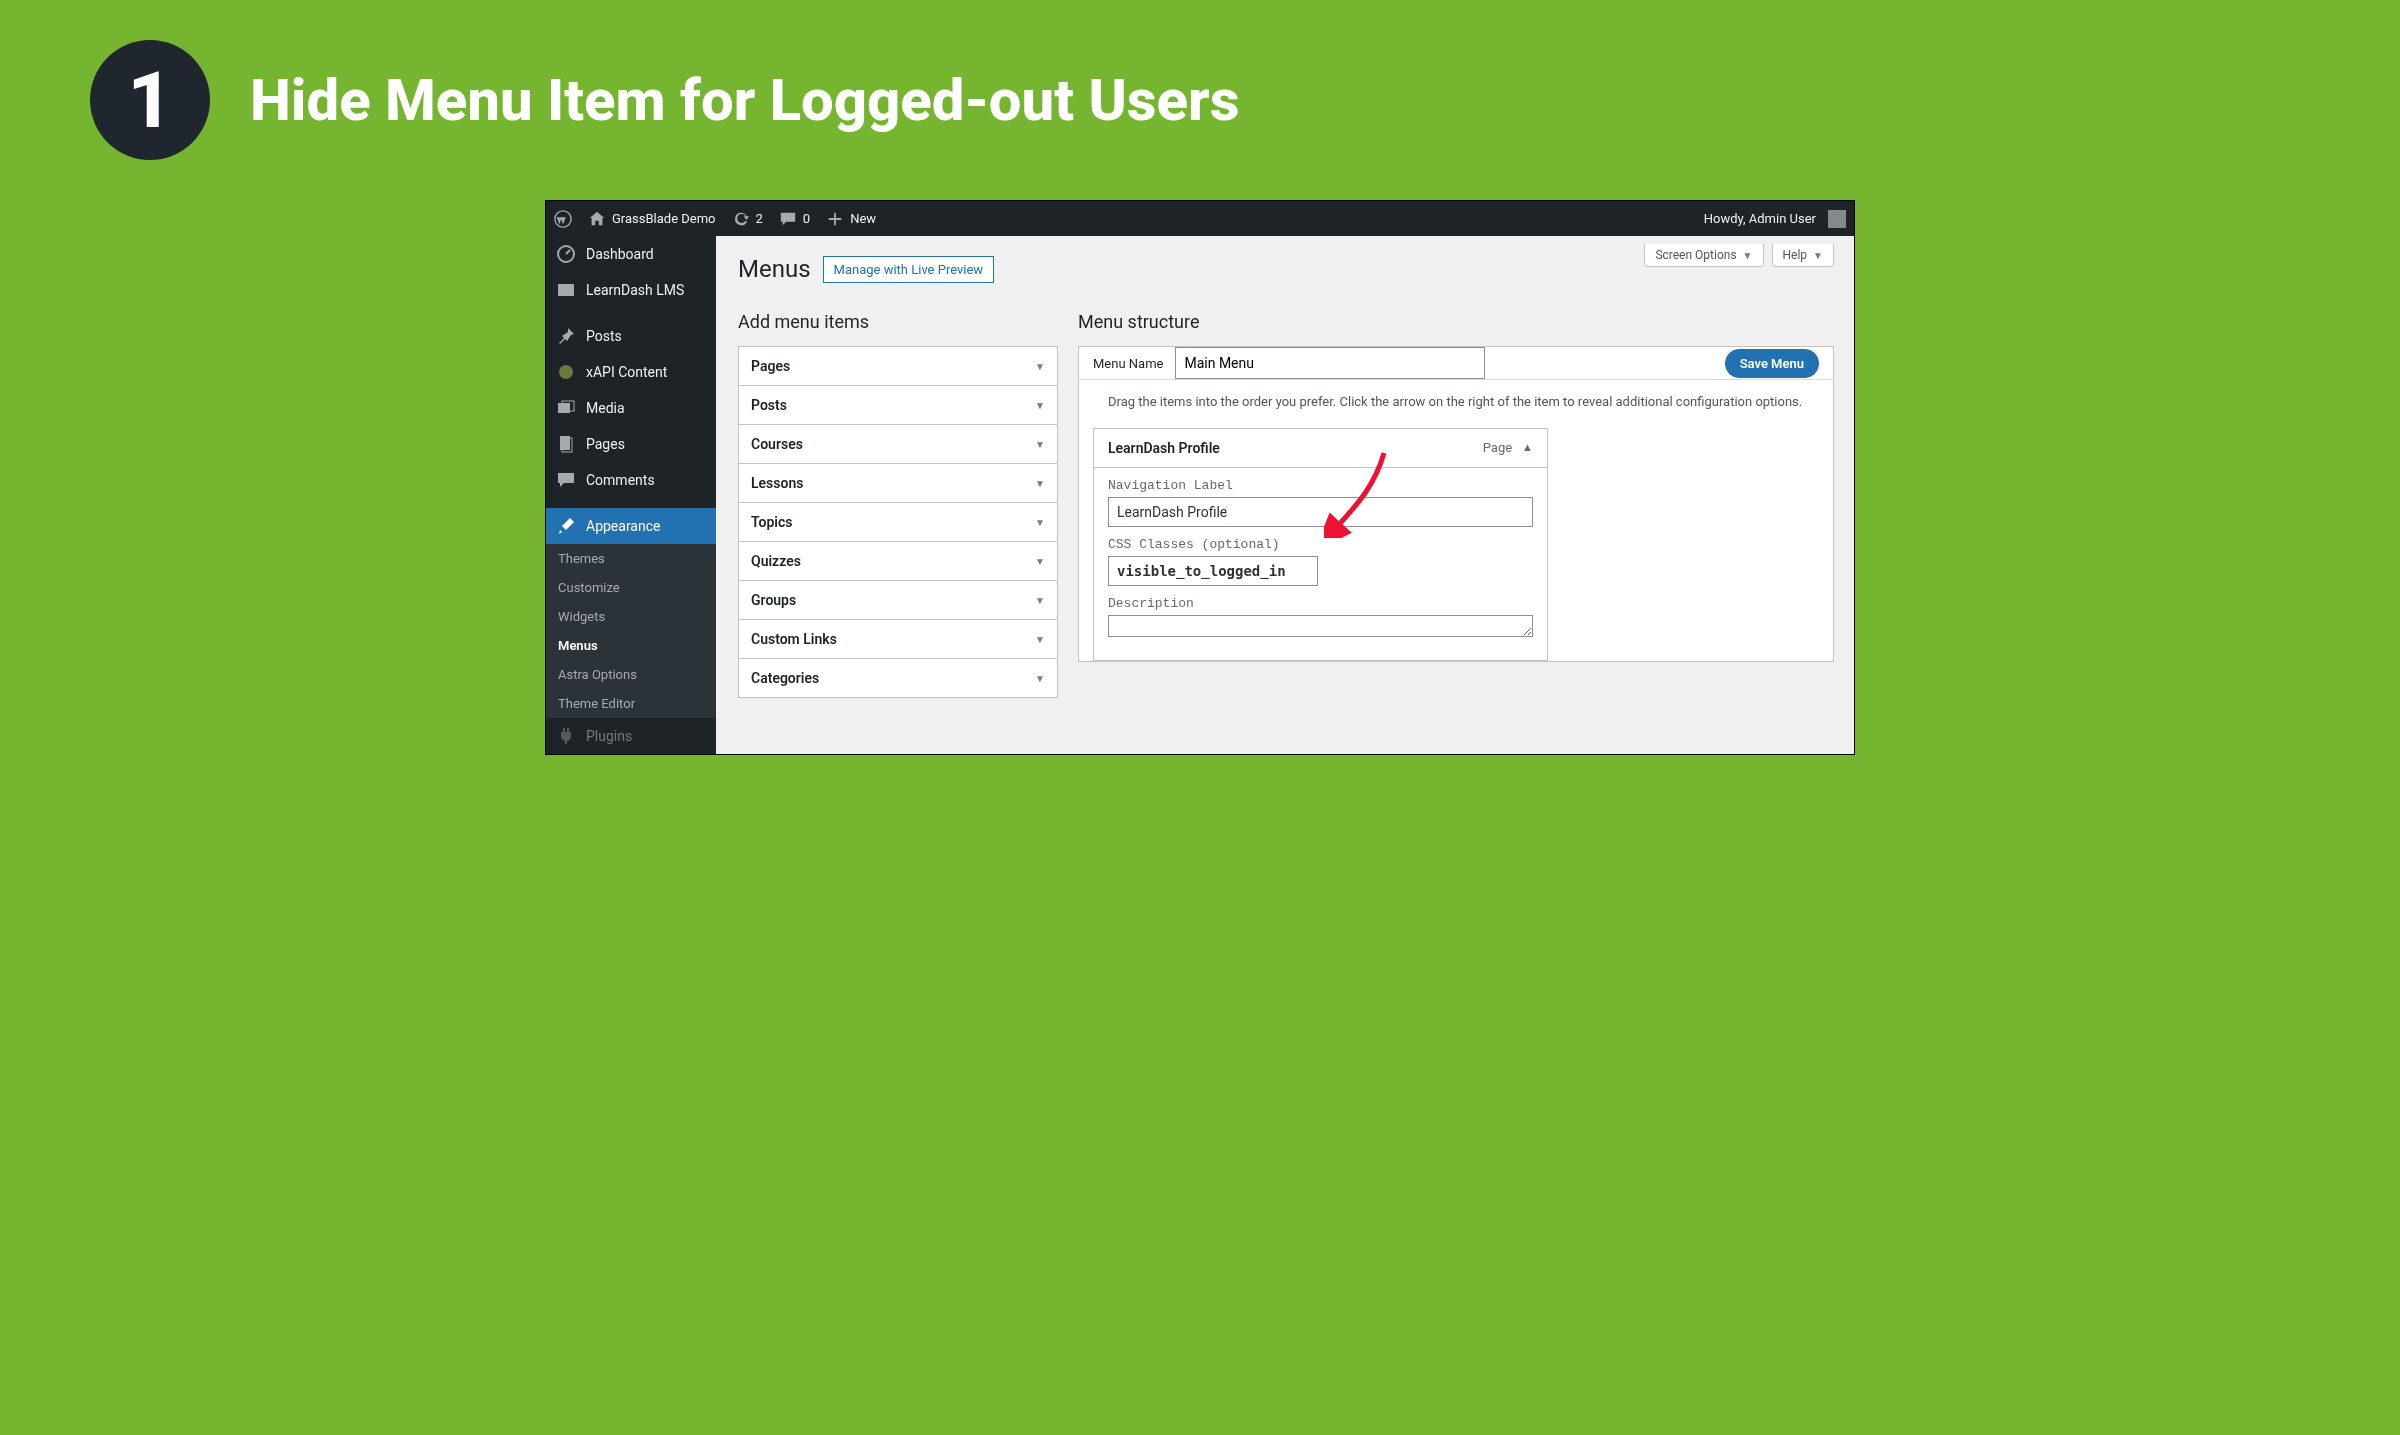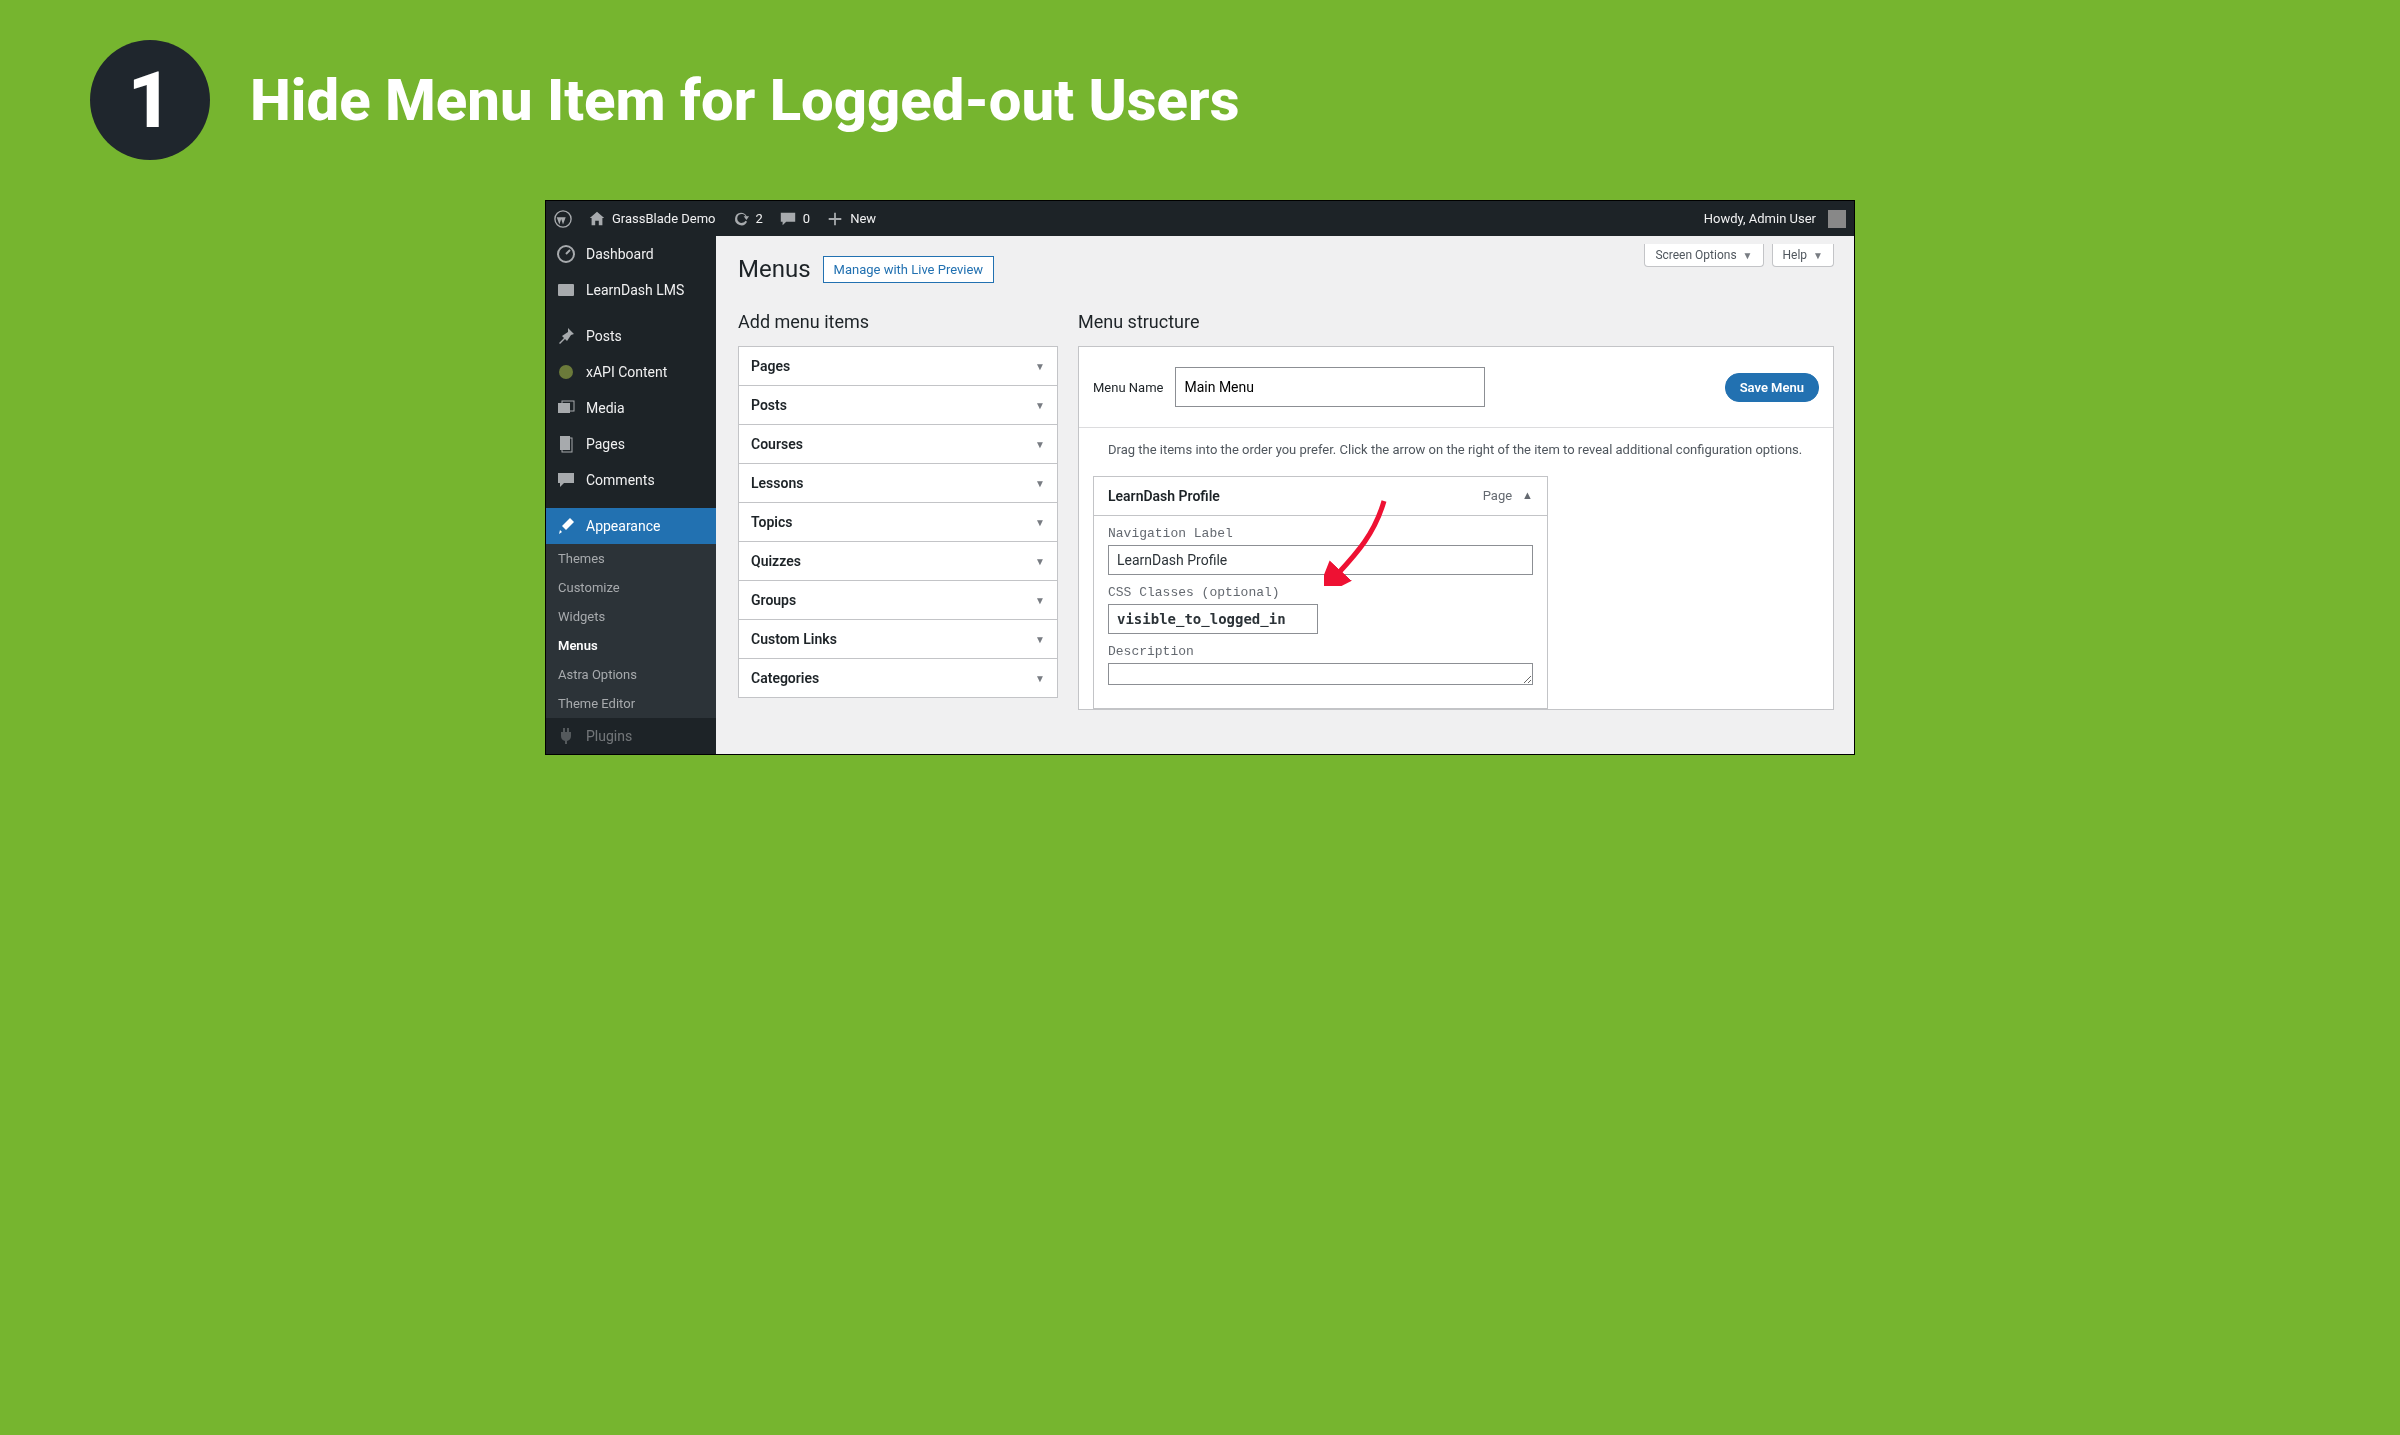--- a/index.html
+++ b/index.html
@@ -29,23 +29,23 @@
   .h1row h1 { font-size:24px; font-weight:400; color:#1d2327; }
   .preview-btn { background:#fff; border:1px solid #2271b1; color:#2271b1; padding:5px 10px; font-size:13px; }
   .cols { display:flex; gap:20px; margin-top:28px; }
   .col-left { width: 320px; flex:0 0 auto; }
   .col-right { flex:1; }
   .sec-title { font-size:18px; color:#1d2327; margin-bottom:14px; }
   .acc { border:1px solid #c3c4c7; background:#fff; padding:11px 12px; display:flex; justify-content:space-between; align-items:center; color:#1d2327; font-size:14px; font-weight:600; border-bottom:none; }
   .acc:last-child { border-bottom:1px solid #c3c4c7; }
   .caret { color:#787c82; font-size:10px; }
   .struct-box { border:1px solid #c3c4c7; background:#fff; }
-  .name-row { display:flex; align-items:center; gap:12px; padding:20px 14px; border-bottom:1px solid #dcdcde; }
+  .name-row { display:flex; align-items:center; gap:12px; padding:0 14px; border-bottom:1px solid #dcdcde; }
   .name-row label { font-size:13px; color:#1d2327; }
-  .name-row input { flex:0 0 310px; padding:4px 8px; font-size:14px; border:1px solid #8c8f94; background:#fff; height:40px; }
+  .name-row input { flex:0 0 310px; padding:4px 8px; font-size:14px; border:1px solid #8c8f94; background:#fff; height:32px; }
   .save-btn { margin-left:auto; background:#2271b1; color:#fff; border:1px solid #2271b1; border-radius:14px; padding:6px 14px; font-size:13px; font-weight:600; }
   .instruct { padding:12px 5px 6px; font-size:13px; color:#50575e; line-height:1.5;margin-left:24px; }
   .item-box-wrap { padding: 10px 14px 0; }
   .item-box { border:1px solid #c3c4c7; background:#fff; width: 455px; }
   .item-bar { display:flex; padding:11px 14px; justify-content:space-between; align-items:center; border-bottom:1px solid #c3c4c7; font-size:14px; color:#1d2327; }
   .item-bar-right { color:#646970; font-size:13px; display:flex; align-items:center; gap:10px; }
   .item-body { padding:10px 14px; font-size:13px; color:#646970; position:relative;}
   .field-lbl { display:block; margin-bottom:4px; font-size:13px; color:#646970;font-family:Liberation Mono, monospace; }
   .field-in { width:100%; padding:4px 8px; border:1px solid #8c8f94; font-size:14px; color:#2c3338; height:30px; margin-bottom:10px; }
   .css-in { width: 210px; font-family: ui-monospace, Menlo, Consolas, monospace; font-weight: bold; }

